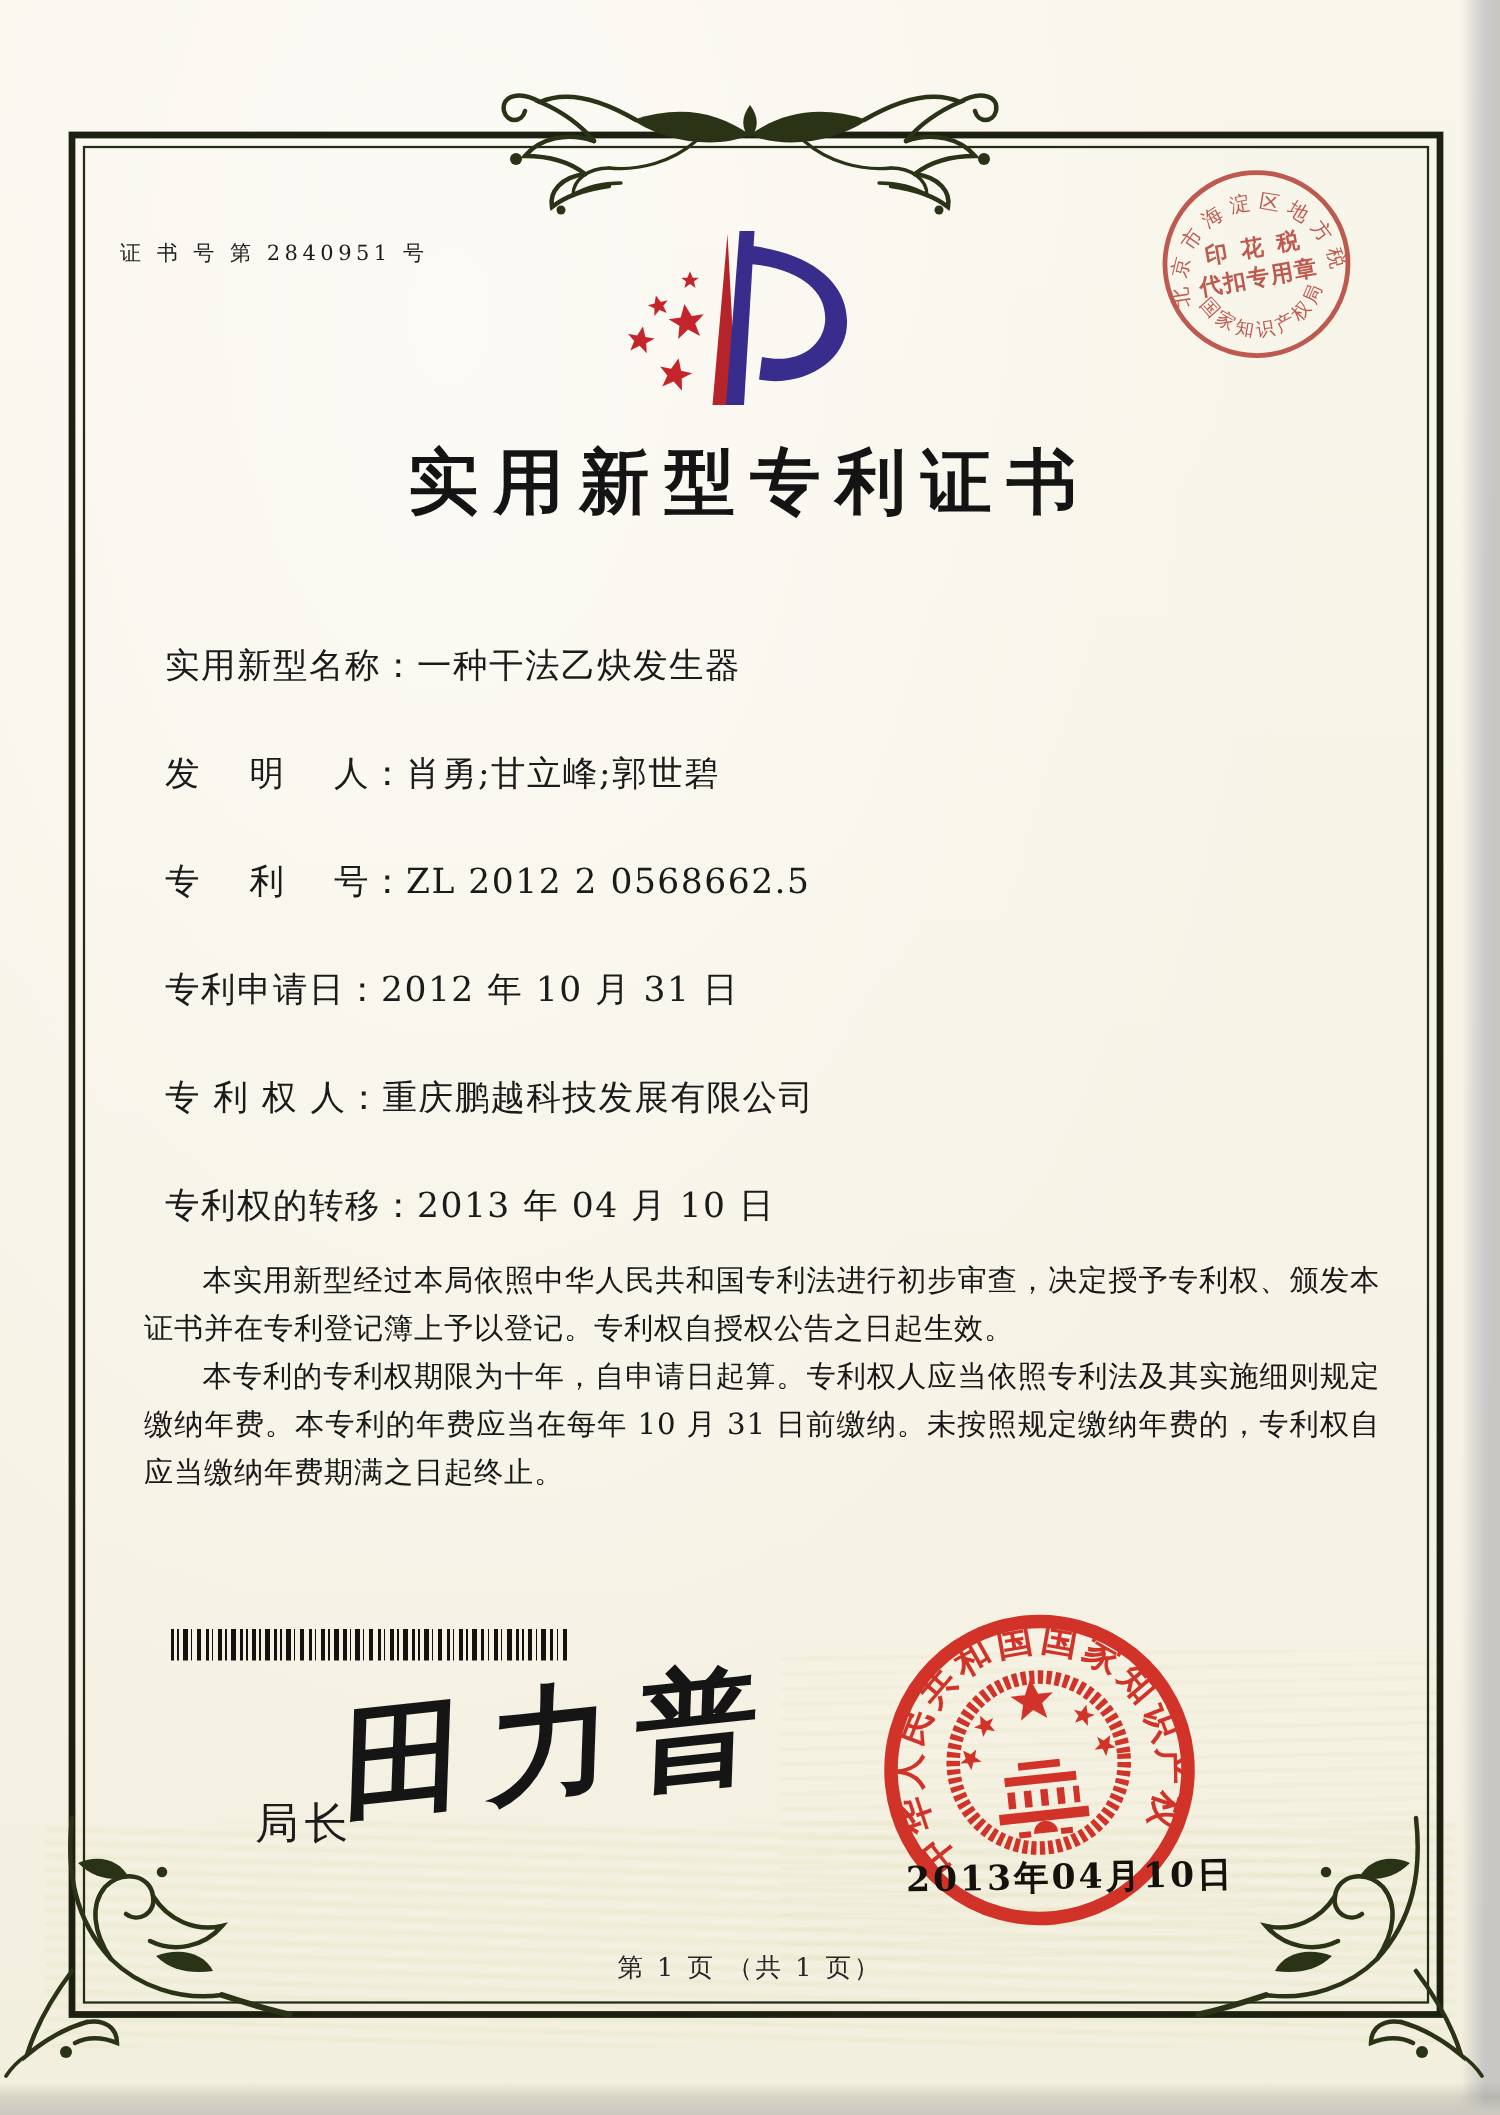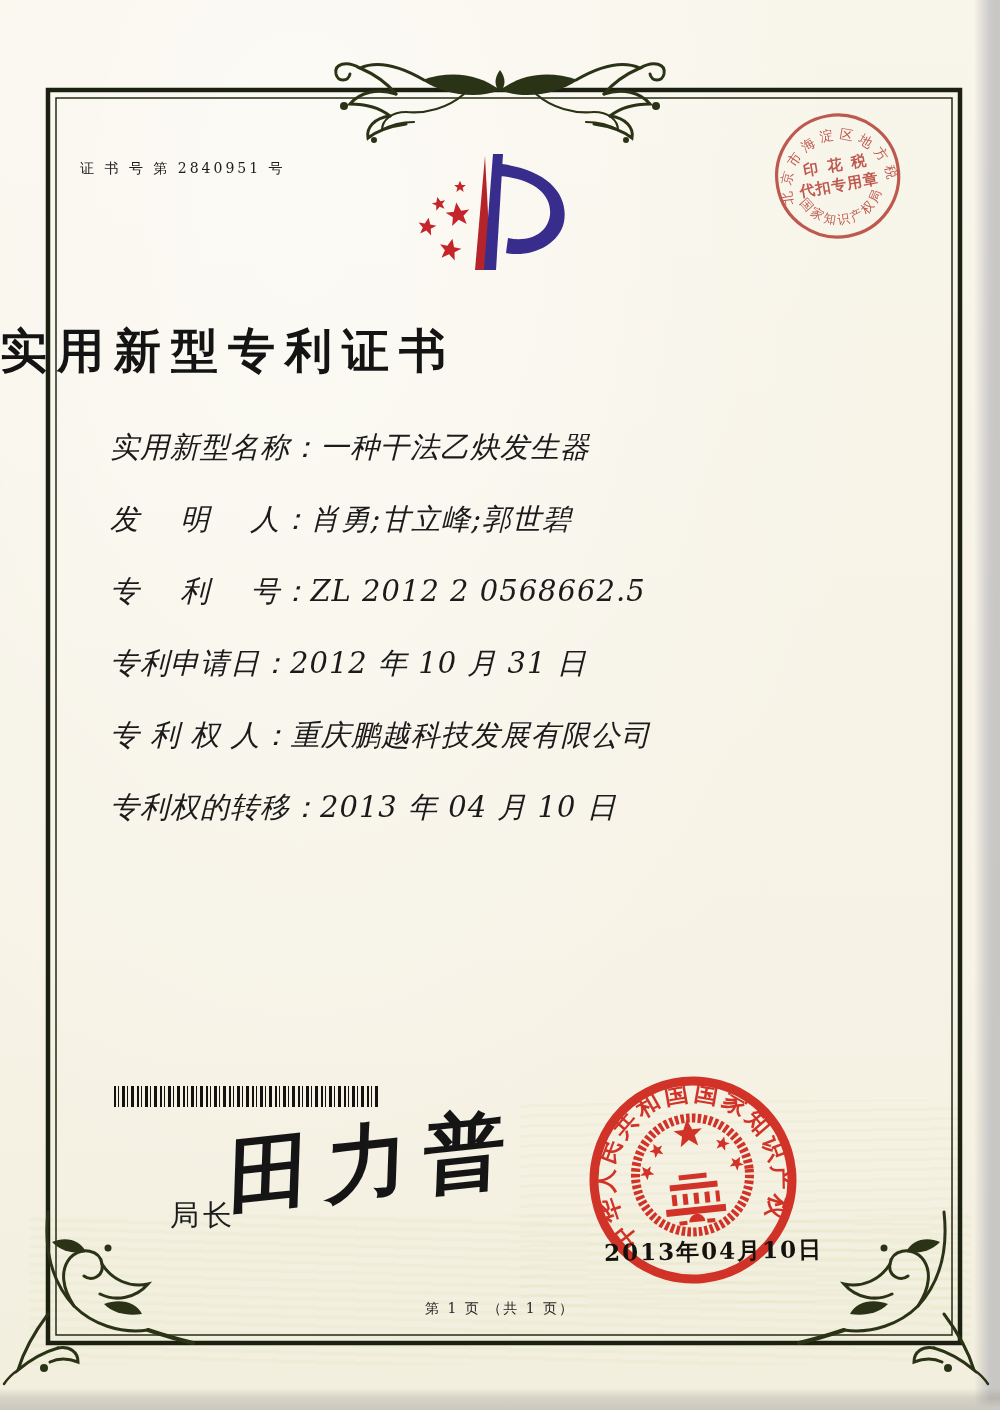--- a/index.html
+++ b/index.html
@@ -19,37 +19,37 @@
     background:linear-gradient(180deg,rgba(0,0,0,0) 0,rgba(130,130,120,.25) 10px,#ccc9c0 20px);}
   .wash-low{left:30px;top:1215px;width:940px;height:150px;opacity:.5;
     background:
       repeating-linear-gradient(1.5deg, rgba(185,200,110,.22) 0 3px, rgba(255,255,255,0) 3px 9px);
     filter:blur(1px);}
   .wash-mid{left:520px;top:1100px;width:440px;height:210px;opacity:.4;
     background:repeating-linear-gradient(-1deg, rgba(190,200,120,.18) 0 3px, rgba(255,255,255,0) 3px 10px);}
   
   svg{display:block;}
   .cert-no{left:80px;top:160px;font-size:14px;letter-spacing:3px;white-space:pre;}
-  .title{left:0;right:0;top:290px;text-align:left;font-size:47px;font-weight:700;letter-spacing:10px;color:#141414;margin-top:30px;}
-  .field-row{left:110px;width:780px;font-size:29px;letter-spacing:1px;white-space:pre;color:#1b1b1b;font-style:italic;}
+  .title{left:0;right:0;top:290px;text-align:center;font-size:47px;font-weight:700;letter-spacing:10px;color:#141414;}
+  .field-row{left:110px;width:780px;font-size:23px;letter-spacing:1px;white-space:pre;color:#1b1b1b;}
   .f0{top:428px;} .f1{top:500px;} .f2{top:572px;} .f3{top:644px;} .f4{top:716px;} .f5{top:788px;}
   .body-text{left:96px;top:838px;width:824px;font-size:19.5px;line-height:32px;text-align:justify;color:#191919;letter-spacing:.5px;}
   .body-text p{margin:0;text-indent:2em;}
   .barcode{left:114px;top:1086px;width:266px;height:21px;
     background:repeating-linear-gradient(90deg,
       #14120e 0 2px, transparent 2px 4px,
       #14120e 4px 5px, transparent 5px 8px,
       #14120e 8px 11px, transparent 11px 13px,
       #14120e 13px 14px, transparent 14px 17px,
       #14120e 17px 20px, transparent 20px 23px);}
   .sig-role{left:170px;top:1196px;font-size:29px;letter-spacing:4px;}
   .sig-name{left:228px;top:1108px;font-size:82px;font-weight:700;letter-spacing:16px;color:#151515;
     transform:rotate(-6deg) skewX(-8deg);font-family:"DejaVu Serif",serif;}
   .seal-date{left:604px;top:1236px;font-size:23px;font-weight:700;letter-spacing:2px;color:#15120e;z-index:6;transform:rotate(-1deg);white-space:pre;}
-  .footer{left:0;right:0;top:1300px;text-align:center;font-size:14px;letter-spacing:2px;color:#262626;white-space:pre;}
+  .footer{left:0;right:0;top:1300px;text-align:center;font-size:17px;letter-spacing:2px;color:#262626;white-space:pre;}
   .stamp-wrap{left:770px;top:110px;width:136px;height:136px;transform:rotate(-10deg);opacity:.9;}
   .seal-wrap{left:583px;top:1070px;width:220px;height:220px;transform:rotate(-6deg);opacity:.95;z-index:5;}
   .logo-wrap{left:395px;top:138px;width:205px;height:155px;}
 </style>
 </head>
 <body>
 
 <svg width="0" height="0" class="abs" aria-hidden="true">
   <defs>
     <path id="star5" d="M0,-10 L2.94,-3.09 L9.51,-3.09 L4.26,1.18 L5.88,8.09 L0,3.82 L-5.88,8.09 L-4.26,1.18 L-9.51,-3.09 L-2.94,-3.09 Z"></path>
@@ -135,20 +135,22 @@
 <div class="abs title">实用新型专利证书</div>
 
 <div class="abs field-row f0"><span>实用新型名称：</span><span>一种干法乙炔发生器</span></div>
 <div class="abs field-row f1"><span>发　 明 　人：</span><span>肖勇;甘立峰;郭世碧</span></div>
 <div class="abs field-row f2"><span>专　 利 　号：</span><span>ZL 2012 2 0568662.5</span></div>
 <div class="abs field-row f3"><span>专利申请日：</span><span>2012 年 10 月 31 日</span></div>
 <div class="abs field-row f4"><span>专 利 权 人：</span><span>重庆鹏越科技发展有限公司</span></div>
 <div class="abs field-row f5"><span>专利权的转移：</span><span>2013 年 04 月 10 日</span></div>
 
 <div class="abs body-text">
+  <p>本实用新型经过本局依照中华人民共和国专利法进行初步审查，决定授予专利权、颁发本证书并在专利登记簿上予以登记。专利权自授权公告之日起生效。</p>
+  <p>本专利的专利权期限为十年，自申请日起算。专利权人应当依照专利法及其实施细则规定缴纳年费。本专利的年费应当在每年 10 月 31 日前缴纳。未按照规定缴纳年费的，专利权自应当缴纳年费期满之日起终止。</p>
 </div>
 
 <div class="abs barcode"></div>
 
 <div class="abs sig-role">局长</div>
 <div class="abs sig-name">田力普</div>
 
 <svg class="abs seal-wrap" viewBox="0 0 220 220">
   <defs>
     <path id="sealArc" d="M 52,166 A 80,80 0 1 1 168,166"></path>

